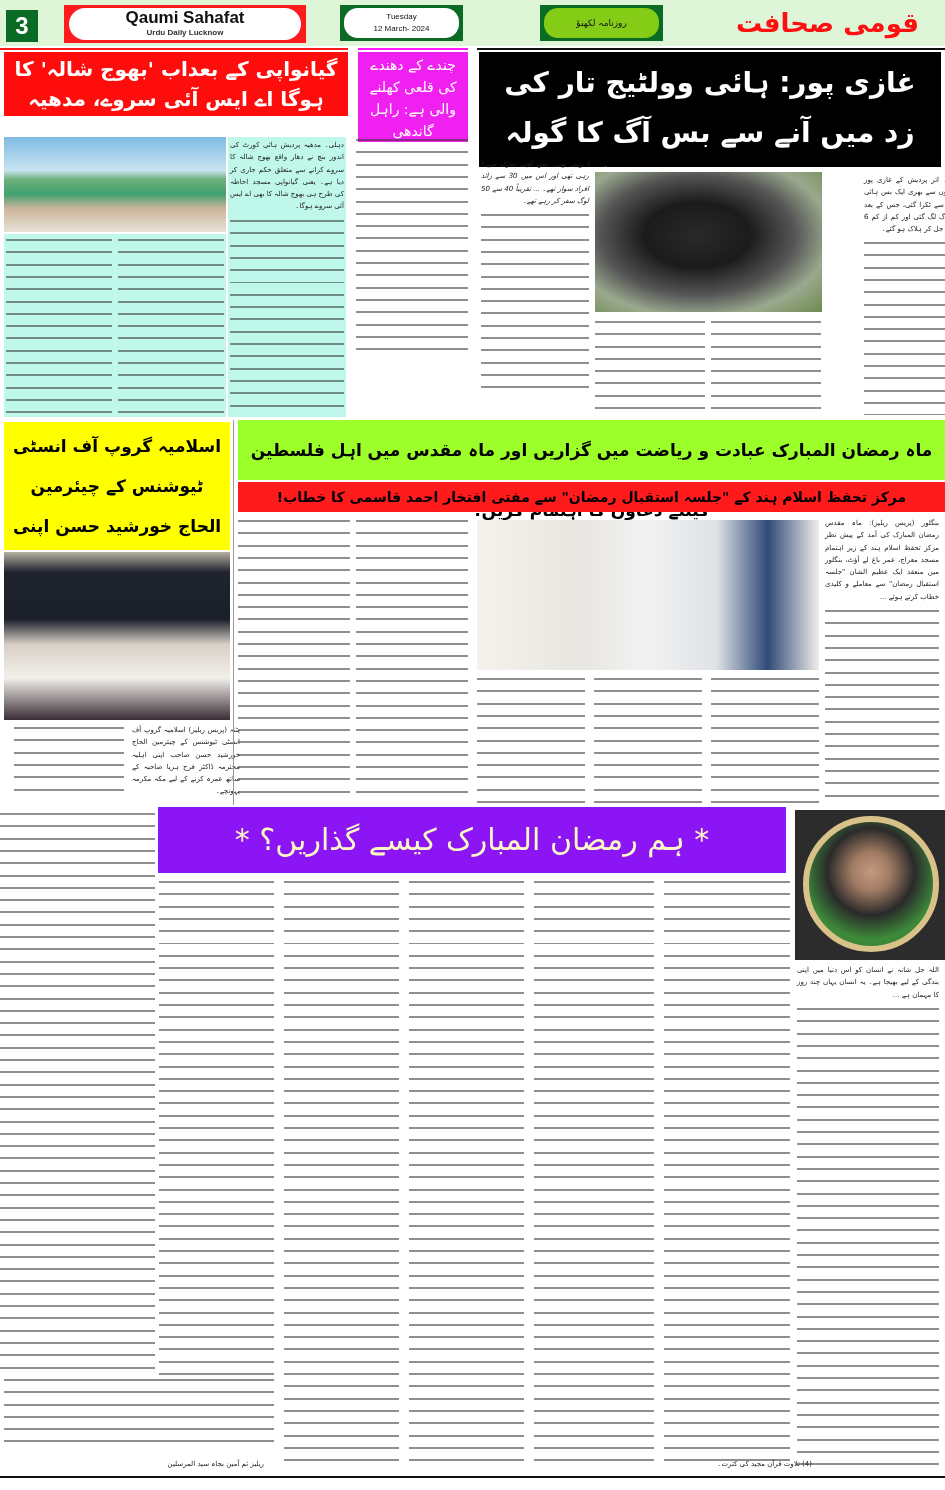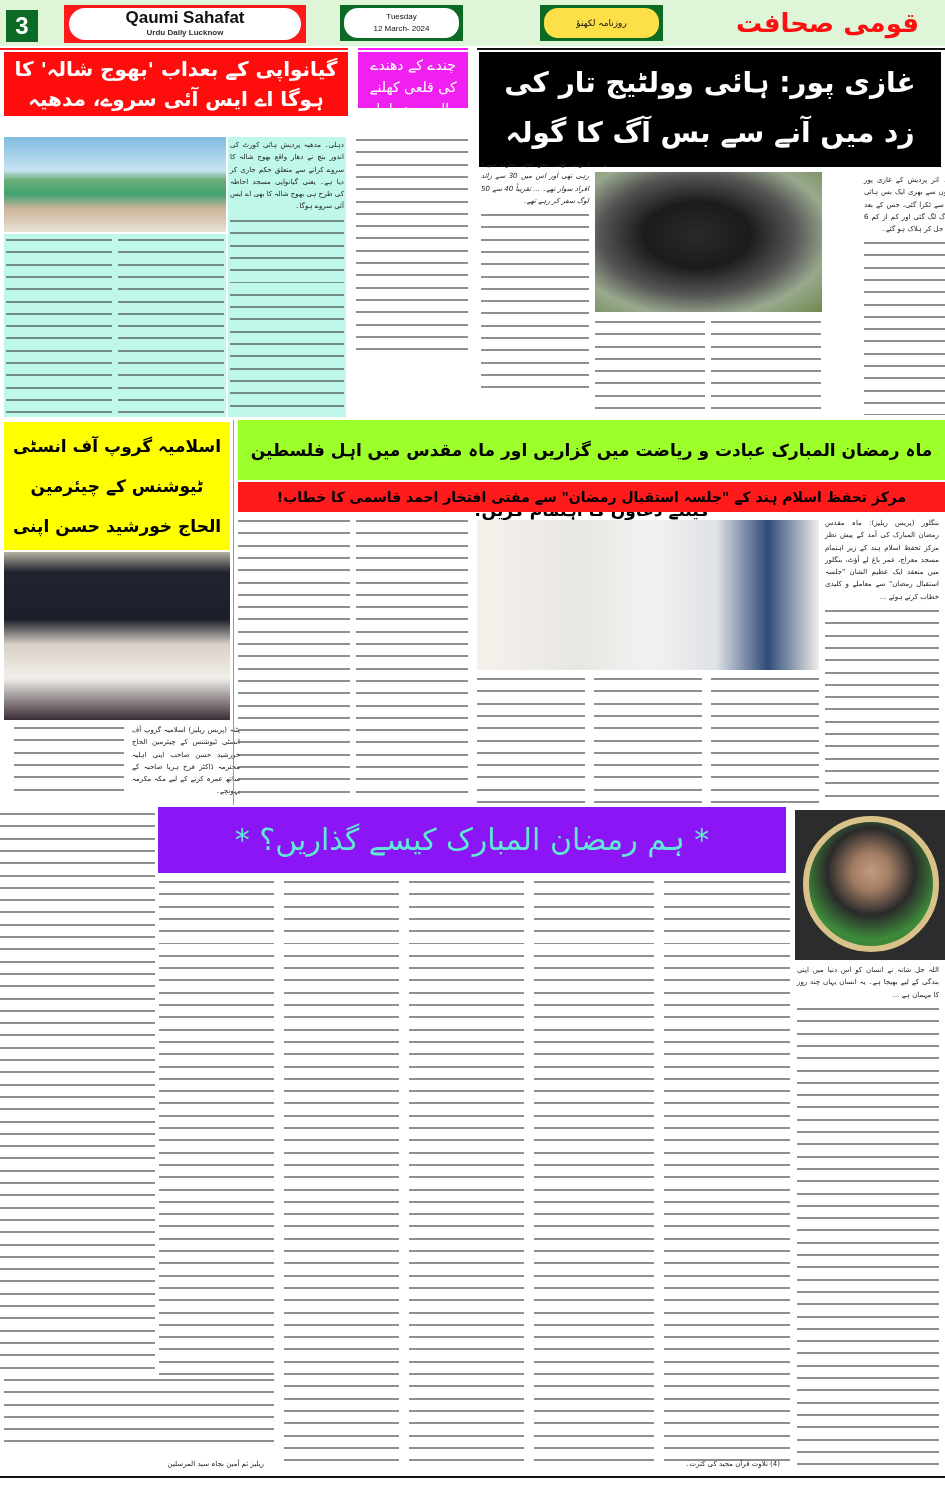--- a/index.html
+++ b/index.html
@@ -12,32 +12,32 @@
   .page-num { left: 6px; top: 10px; width: 32px; height: 32px; background: #0b6a23; color: #fff;
     font: bold 24px "Liberation Sans", sans-serif; text-align: center; line-height: 32px; }
   .title-box { left: 64px; top: 5px; width: 242px; height: 38px; background: #ff1b1b; padding: 3px 5px; }
   .title-pill { width: 100%; height: 100%; background: #fff; border-radius: 16px; text-align: center; }
   .title-main { font: bold 17px "Liberation Sans", sans-serif; line-height: 18px; padding-top: 1px; display: block; }
   .title-sub { font: bold 8px "Liberation Sans", sans-serif; line-height: 11px; display: block; color: #333; }
   .date-box { left: 340px; top: 5px; width: 123px; height: 36px; background: #0b6a23; padding: 3px 4px; }
   .date-pill { width: 100%; height: 100%; background: #fff; border-radius: 14px; text-align: center;
     font: 8px "Liberation Sans", sans-serif; line-height: 12px; padding-top: 3px; }
   .roz-box { left: 540px; top: 5px; width: 123px; height: 36px; background: #0b6a23; padding: 3px 4px; }
-  .roz-pill { width: 100%; height: 100%; background: #fde047; border-radius: 14px; text-align: center;
+  .roz-pill { width: 100%; height: 100%; background: #84cc16; border-radius: 14px; text-align: center;
     font: 9px "DejaVu Sans", sans-serif; line-height: 30px; direction: rtl; }
   .brand-urdu { left: 720px; top: 4px; width: 215px; height: 38px; text-align: center;
     color: #ff1010; font: bold 26px "DejaVu Sans", sans-serif; line-height: 38px; direction: rtl; }
   .rule-red { left: 0; top: 48px; width: 348px; height: 2px; background: #ff1b1b; }
   .rule-mag { left: 358px; top: 48px; width: 110px; height: 2px; background: #ff1bff; }
   .rule-blk { left: 477px; top: 48px; width: 468px; height: 2px; background: #111; }
 
   
   .head-red { left: 4px; top: 52px; width: 344px; height: 64px; background: #ff0d0d; color: #fff;
     direction: rtl; text-align: center; font: bold 20px "DejaVu Sans", sans-serif; line-height: 30px; padding: 2px 4px; }
-  .head-mag { left: 358px; top: 52px; width: 110px; height: 56px; background: #f020f0; color: #fff;
+  .head-mag { left: 358px; top: 52px; width: 110px; height: 90px; background: #f020f0; color: #fff;
     direction: rtl; text-align: center; font: 14px "DejaVu Sans", sans-serif; line-height: 22px; padding: 2px 4px; }
   .head-black { left: 479px; top: 52px; width: 462px; height: 115px; background: #000; color: #fff;
     direction: rtl; text-align: center; font: bold 28px "DejaVu Sans", sans-serif; line-height: 50px; padding: 6px 8px; }
 
   
   .col { direction: rtl; text-align: justify; font: 7px "DejaVu Sans", sans-serif; line-height: 12.3px; color: #222; overflow: hidden; }
   .cyan { background: #bff7ea; }
   .lines { background: repeating-linear-gradient(to bottom, transparent 0 3px, #333 3px 5px, transparent 5px 12.3px); opacity: .55; }
 
   .photo { overflow: hidden; }
@@ -53,21 +53,21 @@
   .portrait-ring { position: absolute; left: 8px; top: 6px; width: 136px; height: 136px; border-radius: 50%;
     border: 6px solid #d9c28a; background: radial-gradient(circle at 50% 40%, #c49a80 0%, #a07b63 20%, #2a2a2a 45%, #3d8a3a 70%, #2b7a2e 100%); }
 
   
   .head-yellow { left: 4px; top: 422px; width: 226px; height: 128px; background: #ffff00; color: #000;
     direction: rtl; text-align: center; font: bold 17px "DejaVu Sans", sans-serif; line-height: 40px; padding: 4px; }
   .head-lime { left: 238px; top: 420px; width: 707px; height: 60px; background: #9cff2a; color: #000;
     direction: rtl; text-align: center; font: bold 17px "DejaVu Sans", sans-serif; line-height: 60px; }
   .head-red2 { left: 238px; top: 482px; width: 707px; height: 30px; background: #ff1b1b; color: #000;
     direction: rtl; text-align: center; font: bold 14px "DejaVu Sans", sans-serif; line-height: 30px; }
-  .head-purple { left: 158px; top: 807px; width: 628px; height: 66px; background: #8c15f5; color: #5eead4;
+  .head-purple { left: 158px; top: 807px; width: 628px; height: 66px; background: #8c15f5; color: #fef9c3;
     direction: rtl; text-align: center; font: 30px "DejaVu Sans", sans-serif; line-height: 66px; }
 
   .rule-bottom { left: 0; top: 1476px; width: 945px; height: 2px; background: #111; }
   .vrule { width: 1px; background: #999; }
 </style>
 </head>
 <body>
 
 <div class="abs masthead"></div>
 <div class="abs page-num">3</div>
@@ -159,15 +159,15 @@
   <div class="lines" style="height:568px;margin-top:2px;"></div>
 </div>
 <div class="abs col" style="left:4px;top:876px;width:786px;height:598px;">
   <div class="lines" style="position:absolute;left:155px;top:2px;width:115px;height:500px;"></div>
   <div class="lines" style="position:absolute;left:280px;top:2px;width:115px;height:592px;"></div>
   <div class="lines" style="position:absolute;left:405px;top:2px;width:115px;height:592px;"></div>
   <div class="lines" style="position:absolute;left:530px;top:2px;width:120px;height:592px;"></div>
   <div class="lines" style="position:absolute;left:660px;top:2px;width:126px;height:592px;"></div>
   <div class="lines" style="position:absolute;left:0;top:500px;width:270px;height:70px;"></div>
 </div>
-<div class="abs col" style="left:540px;top:1458px;width:240px;height:14px;">(4) تلاوت قرآن مجید کی کثرت۔</div>
+<div class="abs col" style="left:572px;top:1458px;width:240px;height:14px;">(4) تلاوت قرآن مجید کی کثرت۔</div>
 <div class="abs col" style="left:4px;top:1458px;width:260px;height:14px;">ریلیز ثم آمین بجاہ سید المرسلین</div>
 <div class="abs rule-bottom"></div>
 
 </body></html>

